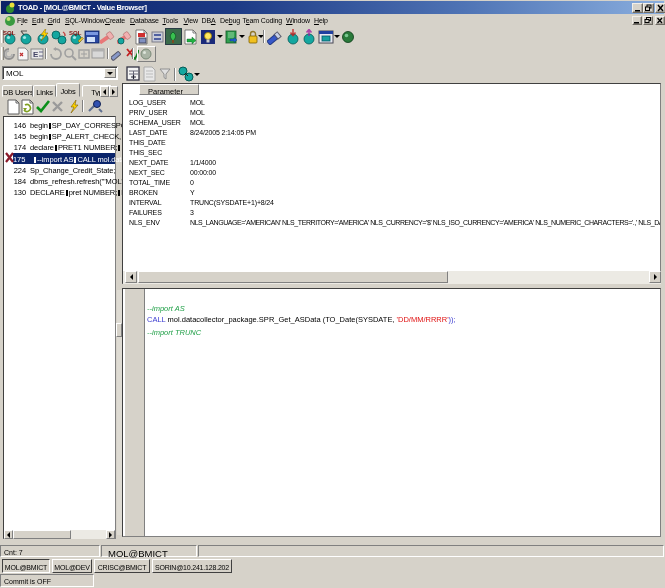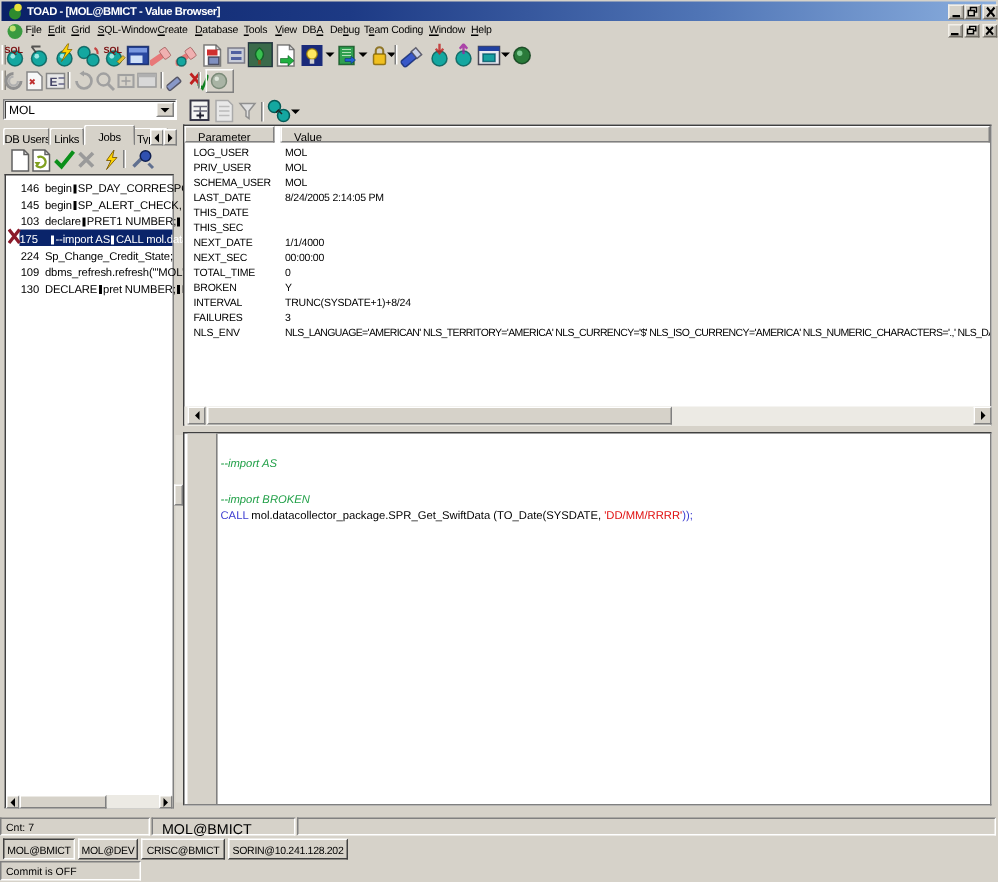--- a/index.html
+++ b/index.html
@@ -284,21 +284,21 @@
 </div>
 
 <div id="combo" class="abs">
     <span class="t">MOL</span>
     <div class="btn">
       <div class="tri-d" style="margin:3px auto"></div>
     </div>
   </div>
 <div class="tab" style="left:2px;width:31px">DB Users</div>
 <div class="tab" style="left:33px;width:23px">Links</div>
-<div class="tab tabactive" style="left:56px;width:34px">Jobs</div>
+<div class="tab tabactive" style="left:56px;width:24px">Jobs</div>
 <div class="tab" style="left:82px;width:30px">Typ</div>
 <div class="abs sbarr" style="left:100px;top:86px;width:9px;height:11px">
     <div class="tri-l"></div>
   </div>
 <div class="abs sbarr" style="left:109px;top:86px;width:9px;height:11px">
     <div class="tri-r"></div>
   </div>
 <div id="ltb" class="abs" style="left:0;top:97px;width:118px;height:19px">
  <svg class="ico" style="left:6px;top:2px">
       <use href="#page"></use>
@@ -320,27 +320,27 @@
  <div class="vsep" style="left:82px;top:3px;height:12px"></div>
  <svg class="ico" style="left:87px;top:2px">
       <path d="M2 12 l6 -6" stroke="#607090" stroke-width="2.2"></path>
       <circle cx="10" cy="5" r="3.5" fill="#3050b0" stroke="#102050"></circle>
       <path d="M12 10 l3 3" stroke="#607090" stroke-width="2"></path>
     </svg>
 </div>
 <div id="leftlist" class="abs">
   <div class="lrow" style="top:2px"><span class="num">146</span>begin<span class="blk"></span>SP_DAY_CORRESPON</div>
   <div class="lrow" style="top:13px"><span class="num">145</span>begin<span class="blk"></span>SP_ALERT_CHECK,<span class="blk"></span>e</div>
-  <div class="lrow" style="top:24px"><span class="num">103</span>declare<span class="blk"></span>PRET1 NUMBER;<span class="blk"></span>be</div>
+  <div class="lrow" style="top:24px"><span class="num">174</span>declare<span class="blk"></span>PRET1 NUMBER;<span class="blk"></span>be</div>
   <div class="lrow" style="top:36px;left:9px;width:102px;background:#0a246a;color:#fff"><span class="num" style="width:12px">175</span>  <span class="blkw"></span>--import AS<span class="blkw"></span>CALL mol.dataco</div>
   <svg class="abs" style="left:1px;top:35px" width="9" height="11">
       <path d="M1 1 L8 10 M8 1 L1 10" stroke="#8b1a2a" stroke-width="2.2"></path>
     </svg>
   <div class="lrow" style="top:47px"><span class="num">224</span>Sp_Change_Credit_State;</div>
-  <div class="lrow" style="top:58px"><span class="num">109</span>dbms_refresh.refresh('"MOL"','</div>
+  <div class="lrow" style="top:58px"><span class="num">184</span>dbms_refresh.refresh('"MOL"','</div>
   <div class="lrow" style="top:69px"><span class="num">130</span>DECLARE<span class="blk"></span>pret NUMBER;<span class="blk"></span>BE</div>
 </div>
 
 <div class="abs sb" style="left:4px;top:530px;width:111px;height:9px">
   <div class="sbarr" style="left:0;top:0;width:9px;height:9px">
       <div class="tri-l"></div>
     </div>
   <div class="sbthumb" style="left:9px;top:0;width:58px;height:9px"></div>
   <div class="sbarr" style="right:0;top:0;width:9px;height:9px">
       <div class="tri-r"></div>
@@ -365,22 +365,21 @@
  <div class="vsep" style="left:52px;top:6px;height:13px"></div>
  <svg class="ico" style="left:56px;top:4px">
       <circle cx="5" cy="5" r="4" fill="#14a7a0" stroke="#045a56"></circle>
       <circle cx="11" cy="11" r="4" fill="#14a7a0" stroke="#045a56"></circle>
       <path d="M8 8 l2 2 M6 9 l2 -2" stroke="#222" stroke-width="1"></path>
     </svg>
  <div class="drop" style="left:72px;top:11px"></div>
 </div>
 
 <div id="grid" class="abs">
-  <div class="gh" style="left:0;width:60px">Parameter</div>
-  <div class="gh" style="left:64px;width:473px">Value</div>
+  <div class="gh" style="left:16px;width:60px">Parameter</div>
   <div class="grow" style="left:6px;top:15px">LOG_USER</div>
     <div class="grow" style="left:67px;top:15px">MOL</div>
   <div class="grow" style="left:6px;top:25px">PRIV_USER</div>
     <div class="grow" style="left:67px;top:25px">MOL</div>
   <div class="grow" style="left:6px;top:35px">SCHEMA_USER</div>
     <div class="grow" style="left:67px;top:35px">MOL</div>
   <div class="grow" style="left:6px;top:45px">LAST_DATE</div>
     <div class="grow" style="left:67px;top:45px">8/24/2005 2:14:05 PM</div>
   <div class="grow" style="left:6px;top:55px">THIS_DATE</div>
   <div class="grow" style="left:6px;top:65px">THIS_SEC</div>
@@ -406,22 +405,22 @@
     </div>
   <div class="sbthumb" style="left:15px;top:0;width:310px;height:12px"></div>
   <div class="sbarr" style="right:0;top:0;width:12px;height:12px">
       <div class="tri-r"></div>
     </div>
 </div>
 
 <div id="sql" class="abs">
   <div id="gutter"></div>
   <div class="code" style="top:15px"><span class="cmt">--import AS</span></div>
-  <div class="code" style="top:38.5px"><span class="cmt">--import BROKEN</span></div>
-  <div class="code" style="top:49.5px"><span class="kw">CALL</span> mol.datacollector_package.SPR_Get_SwiftData (TO_Date(SYSDATE, <span class="str">'DD/MM/RRRR'</span><span class="kw">));</span></div>
+  <div class="code" style="top:26px"><span class="kw">CALL</span> mol.datacollector_package.SPR_Get_ASData (TO_Date(SYSDATE, <span class="str">'DD/MM/RRRR'</span><span class="kw">));</span></div>
+  <div class="code" style="top:38.5px"><span class="cmt">--import TRUNC</span></div>
 </div>
 
 <div id="stat" class="abs">
   <div class="spanel" style="left:0;width:100px">Cnt: 7</div>
   <div class="spanel" style="left:101px;width:96px;font-size:9.5px;padding-top:1.5px;padding-left:6px">MOL@BMICT</div>
   <div class="spanel" style="left:198px;width:466px"></div>
 </div>
 
 <div id="connbar" class="abs">
   <div class="cbtn" style="left:2px;width:48px;border-color:#404040 #fff #fff #404040">MOL@BMICT</div>

